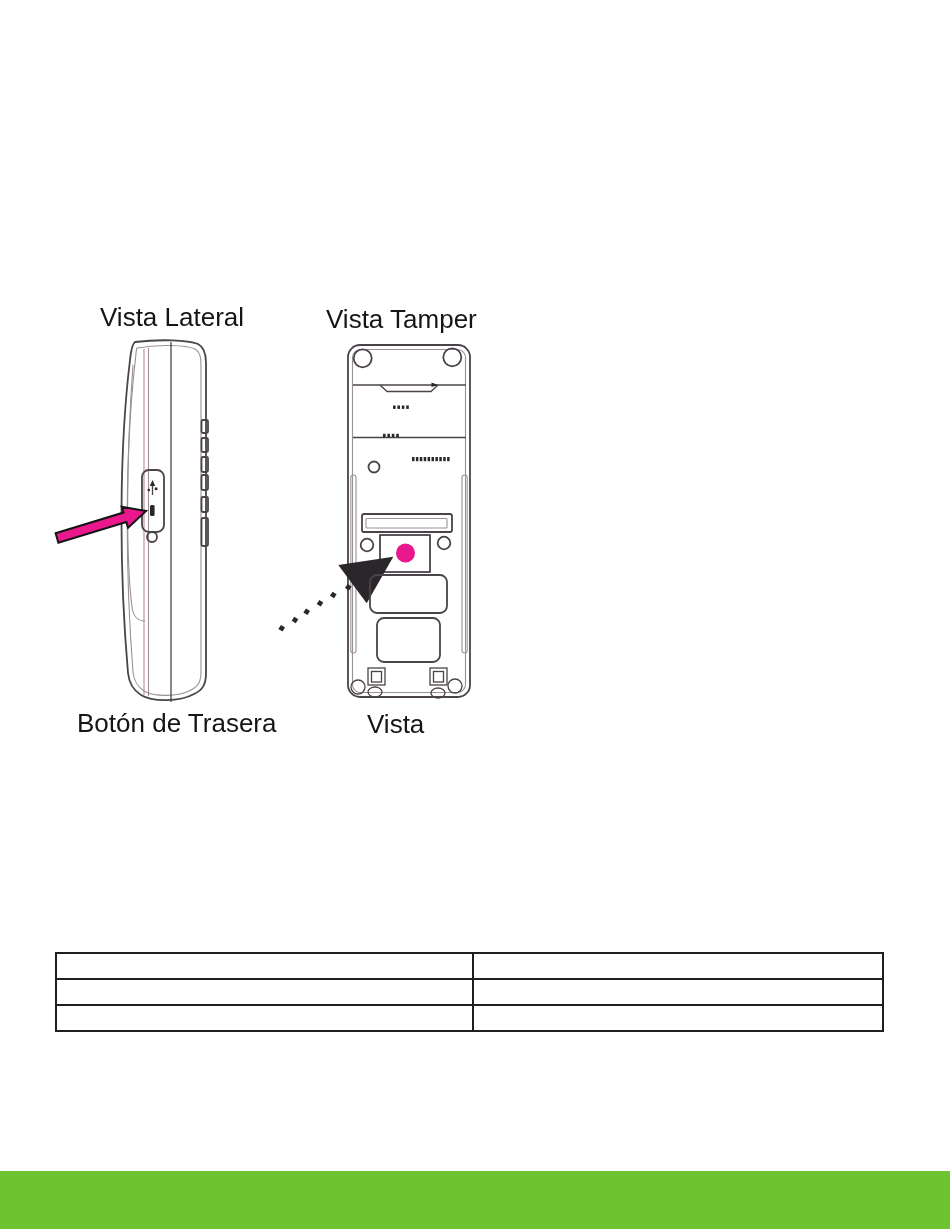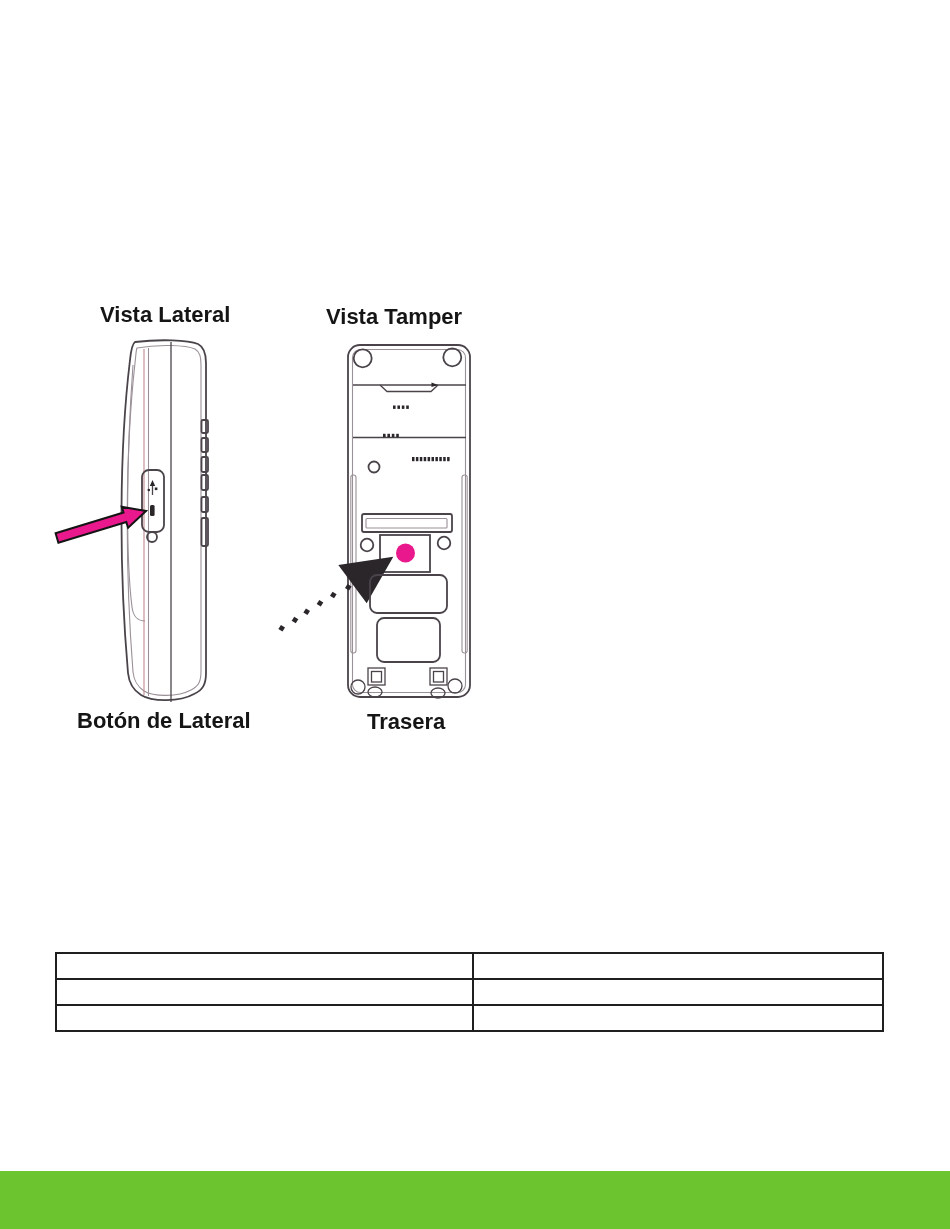--- a/index.html
+++ b/index.html
@@ -5,22 +5,22 @@
   html, body { margin: 0; padding: 0; }
   body {
     width: 950px; height: 1229px;
     position: relative;
     background: #ffffff;
     font-family: "Liberation Sans", sans-serif;
     overflow: hidden;
   }
   .title, .caption {
     position: absolute;
-    font-weight: bold;
-    font-size: 22px;
+    font-weight: normal;
+    font-size: 26px;
     color: #151515;
     white-space: nowrap;
   }
   .side-title  { left: 100px; top: 302px; }
   .rear-title  { left: 326px; top: 304px; }
   .side-caption{ left: 77px;  top: 708px; }
   .rear-caption{ left: 367px; top: 709px; }
 
   .side-svg { position: absolute; left: 40px;  top: 335px; }
   .rear-svg { position: absolute; left: 270px; top: 335px; }
@@ -165,22 +165,22 @@
     <rect x="101.5" y="336.5" width="10" height="10.5"></rect>
     <rect x="160" y="333" width="17" height="17"></rect>
     <rect x="163.5" y="336.5" width="10" height="10.5"></rect>
     <circle cx="88" cy="352" r="7"></circle>
     <ellipse cx="105" cy="357" rx="7" ry="5"></ellipse>
     <circle cx="185" cy="351" r="7"></circle>
     <ellipse cx="168" cy="358" rx="7" ry="5"></ellipse>
   </g>
 </svg>
 
-<div class="caption side-caption">Botón de Lateral</div>
-<div class="caption rear-caption">Trasera</div>
+<div class="caption side-caption">Botón de Trasera</div>
+<div class="caption rear-caption">Vista</div>
 
 <table class="spec-table">
   <tbody>
       <tr>
     <td class="c1"></td>
     <td></td>
   </tr>
   <tr>
     <td class="c1"></td>
     <td></td>

